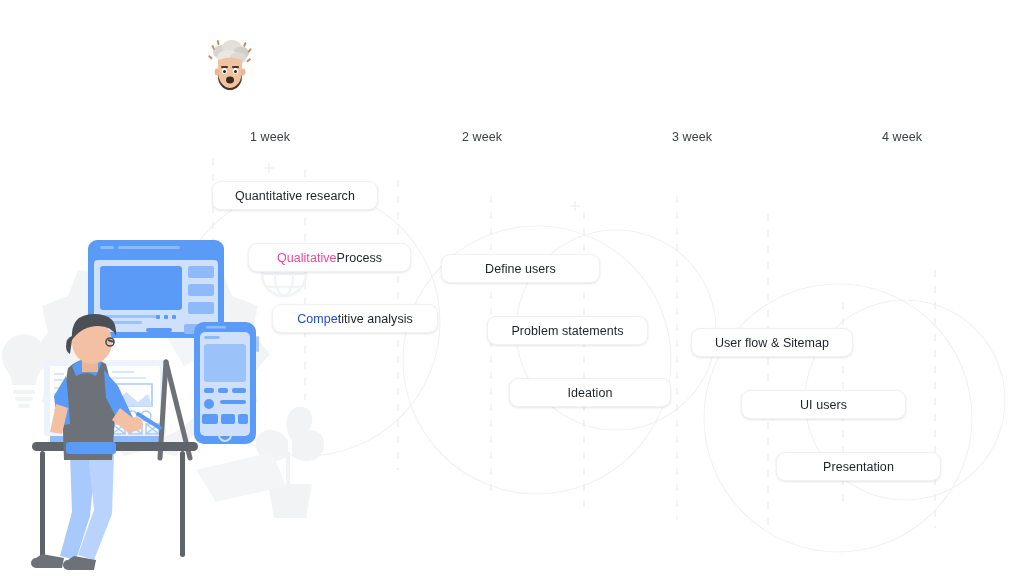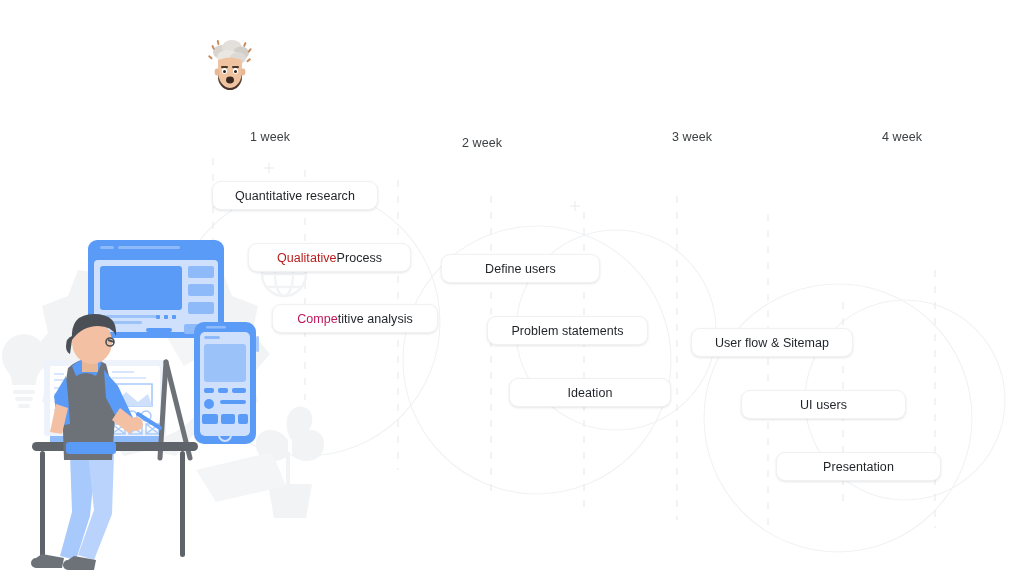--- a/index.html
+++ b/index.html
@@ -34,23 +34,23 @@
   .card {
     position:absolute;
     background:#ffffff;
     border:1px solid #f0f1f3;
     border-radius:9px;
     box-shadow:0 1px 3px rgba(16,24,40,0.07), 0 1px 2px rgba(16,24,40,0.04);
     display:flex; align-items:center; justify-content:center;
     font-size:12.5px; color:#1f2328; letter-spacing:0.05px;
     white-space:nowrap; padding:12px 14px;
   }
-  .card .t-faded { color:#b91c1c; }
+  .card .t-faded { color:#ec4899; }
   .card .t-solid { color:#1f2328; }
-  .card .t-mid   { color:#be185d; }
+  .card .t-mid   { color:#1d4ed8; }
 
   
   .illus { position:absolute; left:16px; top:236px; width:296px; height:340px; }
 </style>
 </head>
 <body>
 
 <div id="stage">
 
   <div class="bg-layer">
@@ -155,21 +155,21 @@
         <ellipse cx="24" cy="44" rx="4" ry="3.4" fill="#3a2a22"></ellipse>
 
         <ellipse cx="11" cy="36" rx="2.4" ry="3.4" fill="#e8b795"></ellipse>
         <ellipse cx="37" cy="36" rx="2.4" ry="3.4" fill="#e8b795"></ellipse>
       </g>
     </svg>
   </div>
 
   <div>
     <div class="week-label" style="left:250px; top:130px;">1 week</div>
-    <div class="week-label" style="left:462px; top:130px;margin-top:6px;">2 week</div>
+    <div class="week-label" style="left:462px; top:130px;">2 week</div>
     <div class="week-label" style="left:672px; top:130px;">3 week</div>
     <div class="week-label" style="left:882px; top:130px;">4 week</div>
   </div>
 
   <div class="illus">
     <svg viewBox="0 0 296 340" xmlns="http://www.w3.org/2000/svg">
 
       <g>
         <rect x="72" y="4" width="136" height="98" rx="9" fill="#5b9bf8"></rect>
         <rect x="78" y="24" width="124" height="72" rx="4" fill="#cfe0fd"></rect>

